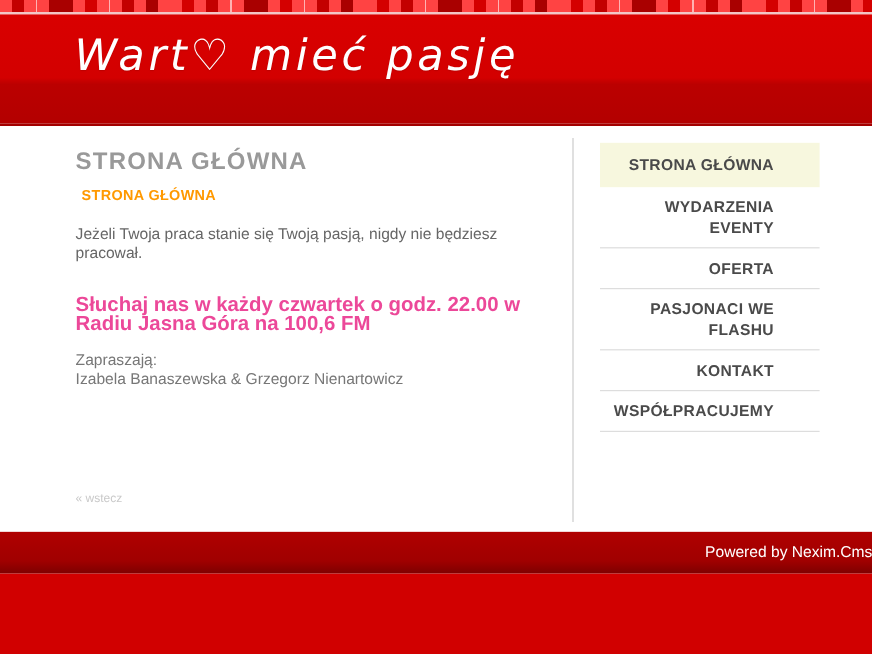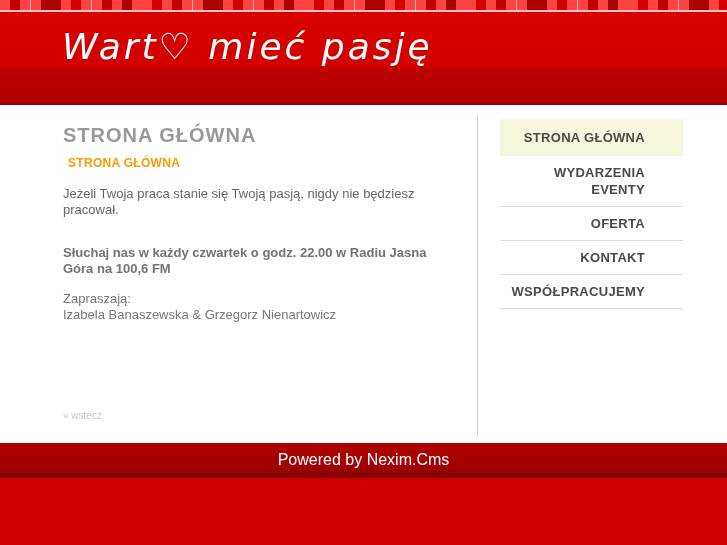--- a/index.html
+++ b/index.html
@@ -62,21 +62,21 @@
   .page-title {
     margin: 0; font-size: 20px; font-weight: bold;
     color: #999999; letter-spacing: 1px;
   }
   .breadcrumb {
     display: inline-block; margin: 9px 0 0 5px;
     color: #ff9900; font-size: 12px; font-weight: bold;
     letter-spacing: .3px; text-decoration: none; cursor: pointer;
   }
   .intro { margin: 15px 0 0 0; color: #666666; font-size: 13px; line-height: 16px; }
-  .highlight { margin: 27px 0 0 0; color: #737373; font-size: 13px; font-weight: bold; line-height: 16px; }
+  .highlight { margin: 27px 0 0 0; color: #ec4899; font-size: 17px; font-weight: bold; line-height: 16px; }
   .hosts { margin: 14px 0 0 0; color: #777777; font-size: 13px; line-height: 16px; }
   .hosts span { display: block; }
   .back-link {
     position: absolute; left: 63px; bottom: 22px;
     color: #c9c9c9; font-size: 10px; text-decoration: none; cursor: pointer;
   }
 
   .divider { position: absolute; left: 477px; top: 10px; height: 320px; width: 1px; background: #cccccc; }
 
   
@@ -93,22 +93,22 @@
   .menu li.active {
     background: #f7f7de;
     border-bottom: none;
     padding-top: 10px; padding-bottom: 10px;
   }
 
   
   .footer-bar {
     height: 35px;
     background: linear-gradient(180deg, #b00000 0%, #a00000 70%, #7d0000 100%);
-    text-align: center;
-    color: #ffffff; font-size: 16px; line-height: 33px;
+    text-align: right;
+    color: #ffffff; font-size: 13px; line-height: 33px;
   }
   .footer-bar a { color: #ffffff; text-decoration: none; cursor: pointer; }
   .bottom-band { height: 67px; background: #d10000; }
 </style>
 </head>
 <body>
 
 <div class="page">
 
   <div class="pattern-strip"></div>
@@ -131,20 +131,21 @@
       <a class="back-link">« wstecz</a>
     </div>
 
     <div class="divider"></div>
 
     <div class="sidebar">
       <ul class="menu">
         <li class="active">STRONA GŁÓWNA</li>
         <li>WYDARZENIA EVENTY</li>
         <li>OFERTA</li>
+        <li>PASJONACI WE FLASHU</li>
         <li>KONTAKT</li>
         <li>WSPÓŁPRACUJEMY</li>
       </ul>
     </div>
 
   </div>
 
   <div class="footer-bar">
     <a>Powered by Nexim.Cms</a>
   </div>

